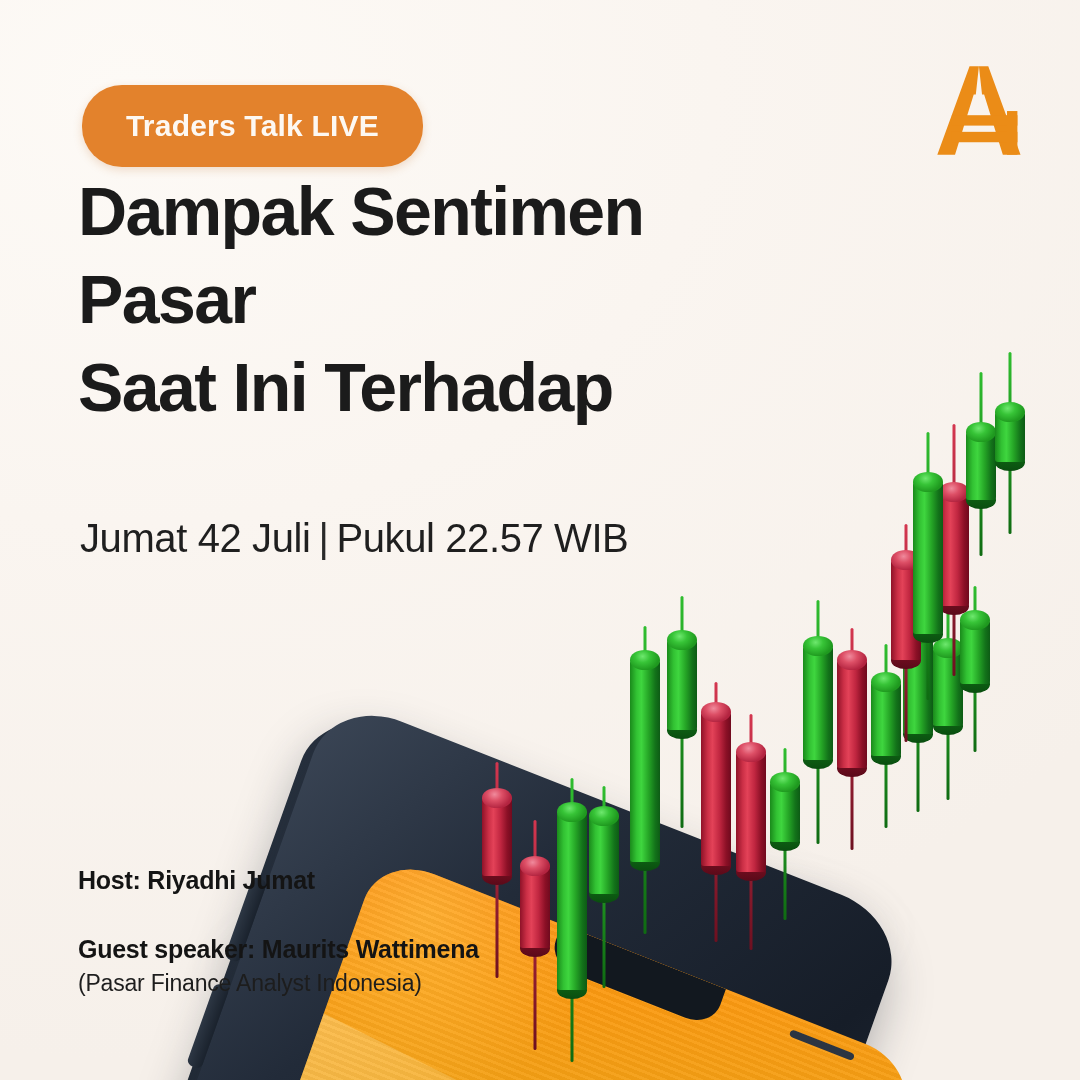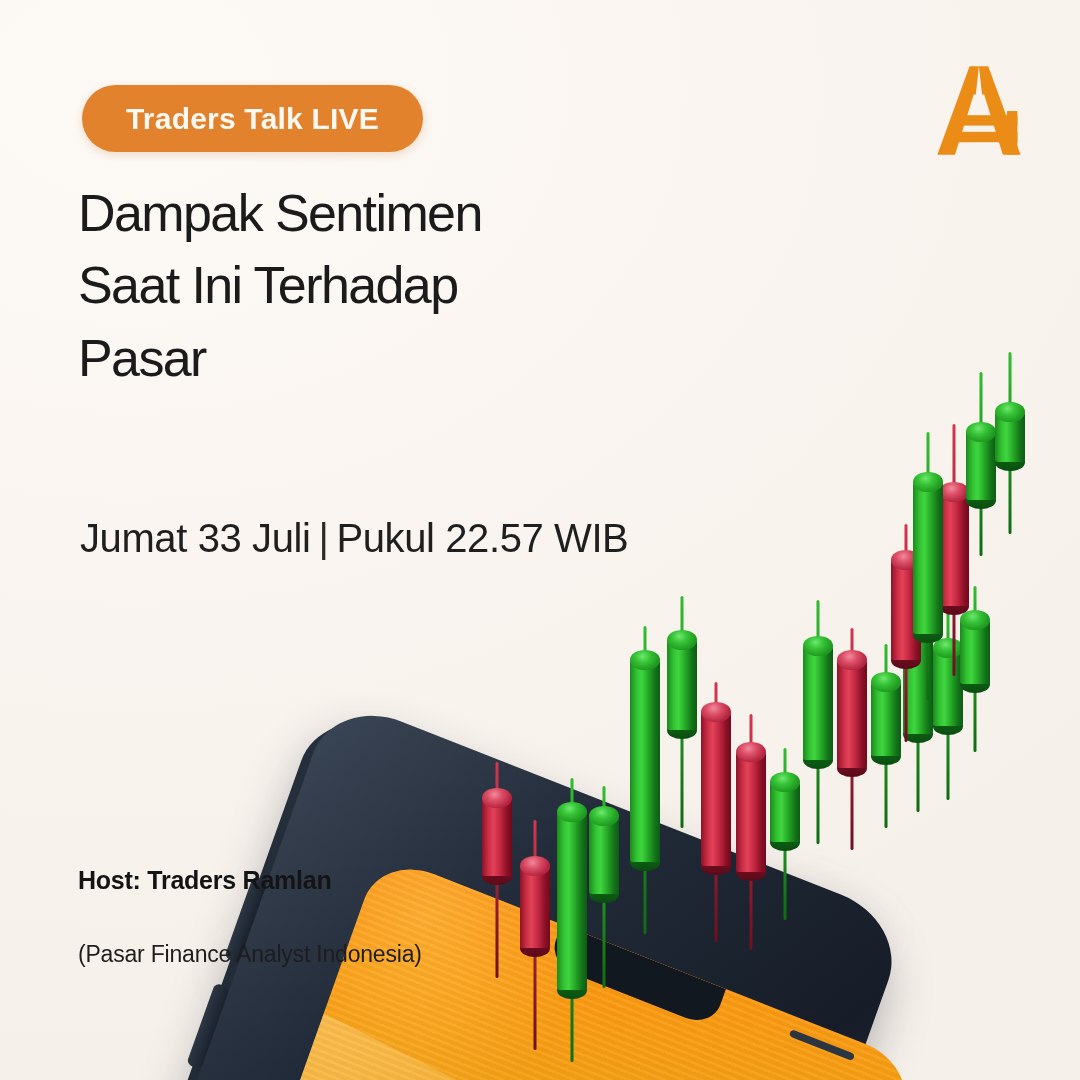--- a/index.html
+++ b/index.html
@@ -118,32 +118,32 @@
   }
   .g .base{background:linear-gradient(180deg,#0f6a14,#0a4d10);}
   .r .base{background:linear-gradient(180deg,#7c0f22,#5a0a19);}
 
   
   #content{position:absolute;inset:0;z-index:5;}
 
   .badge{
     position:absolute;left:82px;top:85px;
     display:flex;align-items:center;justify-content:center;
-    height:67px;padding:0 44px;
+    height:82px;padding:0 44px;
     background:#e3822c;
     border-radius:40px;
     box-shadow:0 3px 10px rgba(190,110,40,.22);
     font-size:30px;font-weight:bold;letter-spacing:.2px;
     color:#fdf8f2;
     white-space:nowrap;
   }
 
   .title{
-    position:absolute;left:78px;top:188px;width:720px;
-    font-size:52px;line-height:.97;font-weight:normal;letter-spacing:-1.6px;
+    position:absolute;left:78px;top:179px;width:720px;
+    font-size:68px;line-height:.97;font-weight:bold;letter-spacing:-1.6px;
     color:#1b1b1b;
   }
   .title .ln{display:block;margin-bottom:22px;}
 
   .datetime{
     position:absolute;left:80px;top:516px;
     font-size:40px;font-weight:normal;color:#1f1f1f;letter-spacing:-.4px;
     white-space:nowrap;
   }
   .datetime .sep{display:inline-block;margin:0 8px;color:#2a2a2a;}
@@ -363,32 +363,33 @@
         </g>
       </svg>
     </div>
 
     <div class="badge">
       <span>Traders Talk LIVE</span>
     </div>
 
     <div class="title">
       <span class="ln">Dampak Sentimen</span>
+      <span class="ln">Pasar</span>
       <span class="ln">Saat Ini Terhadap</span>
-      <span class="ln">Pasar</span>
     </div>
 
     <div class="datetime">
-      <span>Jumat 33 Juli</span><span class="sep">|</span><span>Pukul 22.57 WIB</span>
+      <span>Jumat 42 Juli</span><span class="sep">|</span><span>Pukul 22.57 WIB</span>
     </div>
 
     <div class="people">
       <div>
-        <div class="p-name">Host: Traders Ramlan</div>
+        <div class="p-name">Host: Riyadhi Jumat</div>
       </div>
       <div class="p-gap"></div>
       <div>
+        <div class="p-name">Guest speaker: Maurits Wattimena</div>
         <div class="p-role">(Pasar Finance Analyst Indonesia)</div>
       </div>
     </div>
 
   </div>
 </div>
 
 </body></html>

